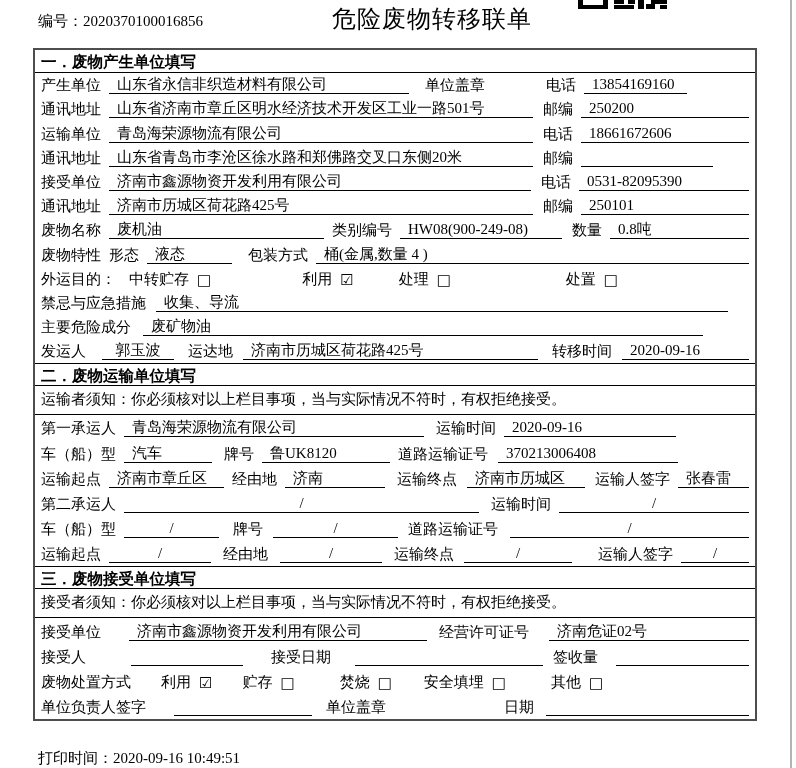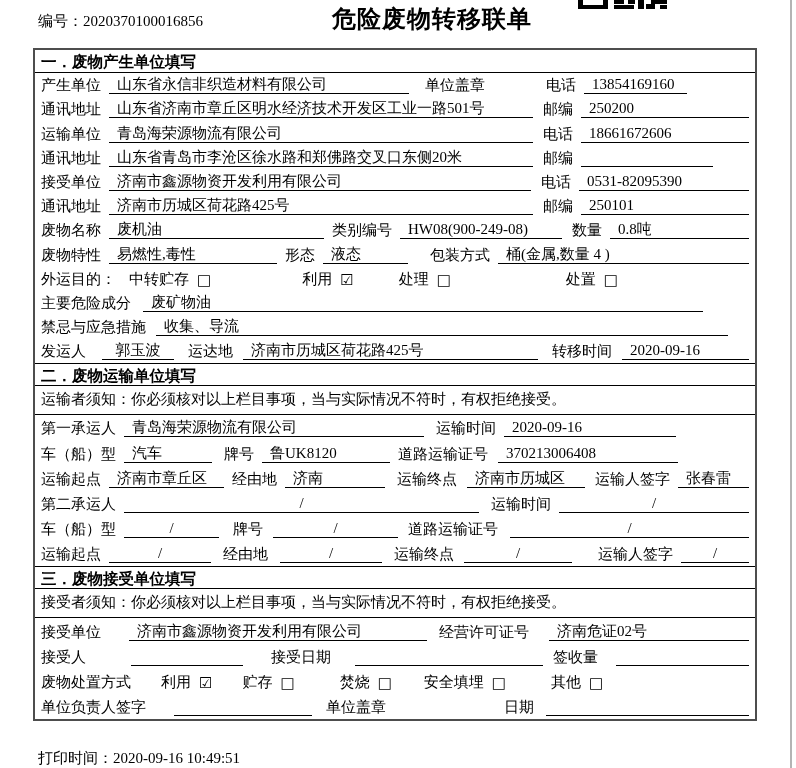--- a/index.html
+++ b/index.html
@@ -4,21 +4,21 @@
 <style>
   * { margin:0; padding:0; box-sizing:border-box; }
   body { background:#ffffff; }
   .screen {
     position:relative; width:796px; height:768px; background:#ffffff;
     font-family:"Liberation Serif","DejaVu Serif",serif;
     color:#000; font-size:15px; overflow:hidden;
   }
   .doc-no { position:absolute; left:38px; top:12px; font-size:15px; }
   .doc-title {
-    position:absolute; left:332px; top:3px; font-size:24px; font-weight:bold;
+    position:absolute; left:332px; top:3px; font-size:24px; font-weight:normal;
     font-family:"Liberation Sans","DejaVu Sans",sans-serif; letter-spacing:1px;
   }
   .qr { position:absolute; left:578px; top:0; }
   .edge-line { position:absolute; left:790px; top:0; width:2px; height:768px; background:#b4b4b4; }
 
   .form {
     position:absolute; left:33px; top:48px; width:724px;
     border:2px solid #4d4d4d; background:#fff;
   }
   .sec-head {
@@ -119,47 +119,46 @@
       <span class="lbl">废物名称</span>
       <span class="u" style="width:215px">废机油</span>
       <span class="lbl" style="margin-left:8px">类别编号</span>
       <span class="u" style="width:162px">HW08(900-249-08)</span>
       <span class="lbl" style="margin-left:10px">数量</span>
       <span class="u grow">0.8吨</span>
     </div>
 
     <div class="row">
       <span class="lbl">废物特性</span>
-      <span class="u" style="width:168px">易燃性,毒性</span>
       <span class="lbl" style="margin-left:8px">形态</span>
       <span class="u" style="width:85px">液态</span>
-      <span class="lbl" style="margin-left:22px">包装方式</span>
+      <span class="lbl" style="margin-left:16px">包装方式</span>
       <span class="u grow">桶(金属,数量 4 )</span>
     </div>
 
     <div class="row">
       <span class="lbl">外运目的：</span>
       <span class="lbl" style="margin-left:13px">中转贮存</span>
       <span class="box">□</span>
       <span class="lbl" style="margin-left:91px">利用</span>
       <span class="box">☑</span>
       <span class="lbl" style="margin-left:45px">处理</span>
       <span class="box">□</span>
       <span class="lbl" style="margin-left:115px">处置</span>
       <span class="box">□</span>
     </div>
 
     <div class="row">
+      <span class="lbl">禁忌与应急措施</span>
+      <span class="u" style="width:572px;margin-left:10px">收集、导流</span>
+    </div>
+
+    <div class="row">
       <span class="lbl">主要危险成分</span>
       <span class="u" style="width:560px;margin-left:12px">废矿物油</span>
-    </div>
-
-    <div class="row">
-      <span class="lbl">禁忌与应急措施</span>
-      <span class="u" style="width:572px;margin-left:10px">收集、导流</span>
     </div>
 
 
     <div class="row">
       <span class="lbl">发运人</span>
       <span class="u ctr" style="width:72px;margin-left:16px">郭玉波</span>
       <span class="lbl" style="margin-left:14px">运达地</span>
       <span class="u" style="width:295px;margin-left:10px">济南市历城区荷花路425号</span>
       <span class="lbl" style="margin-left:14px">转移时间</span>
       <span class="u grow" style="margin-left:10px">2020-09-16</span>

